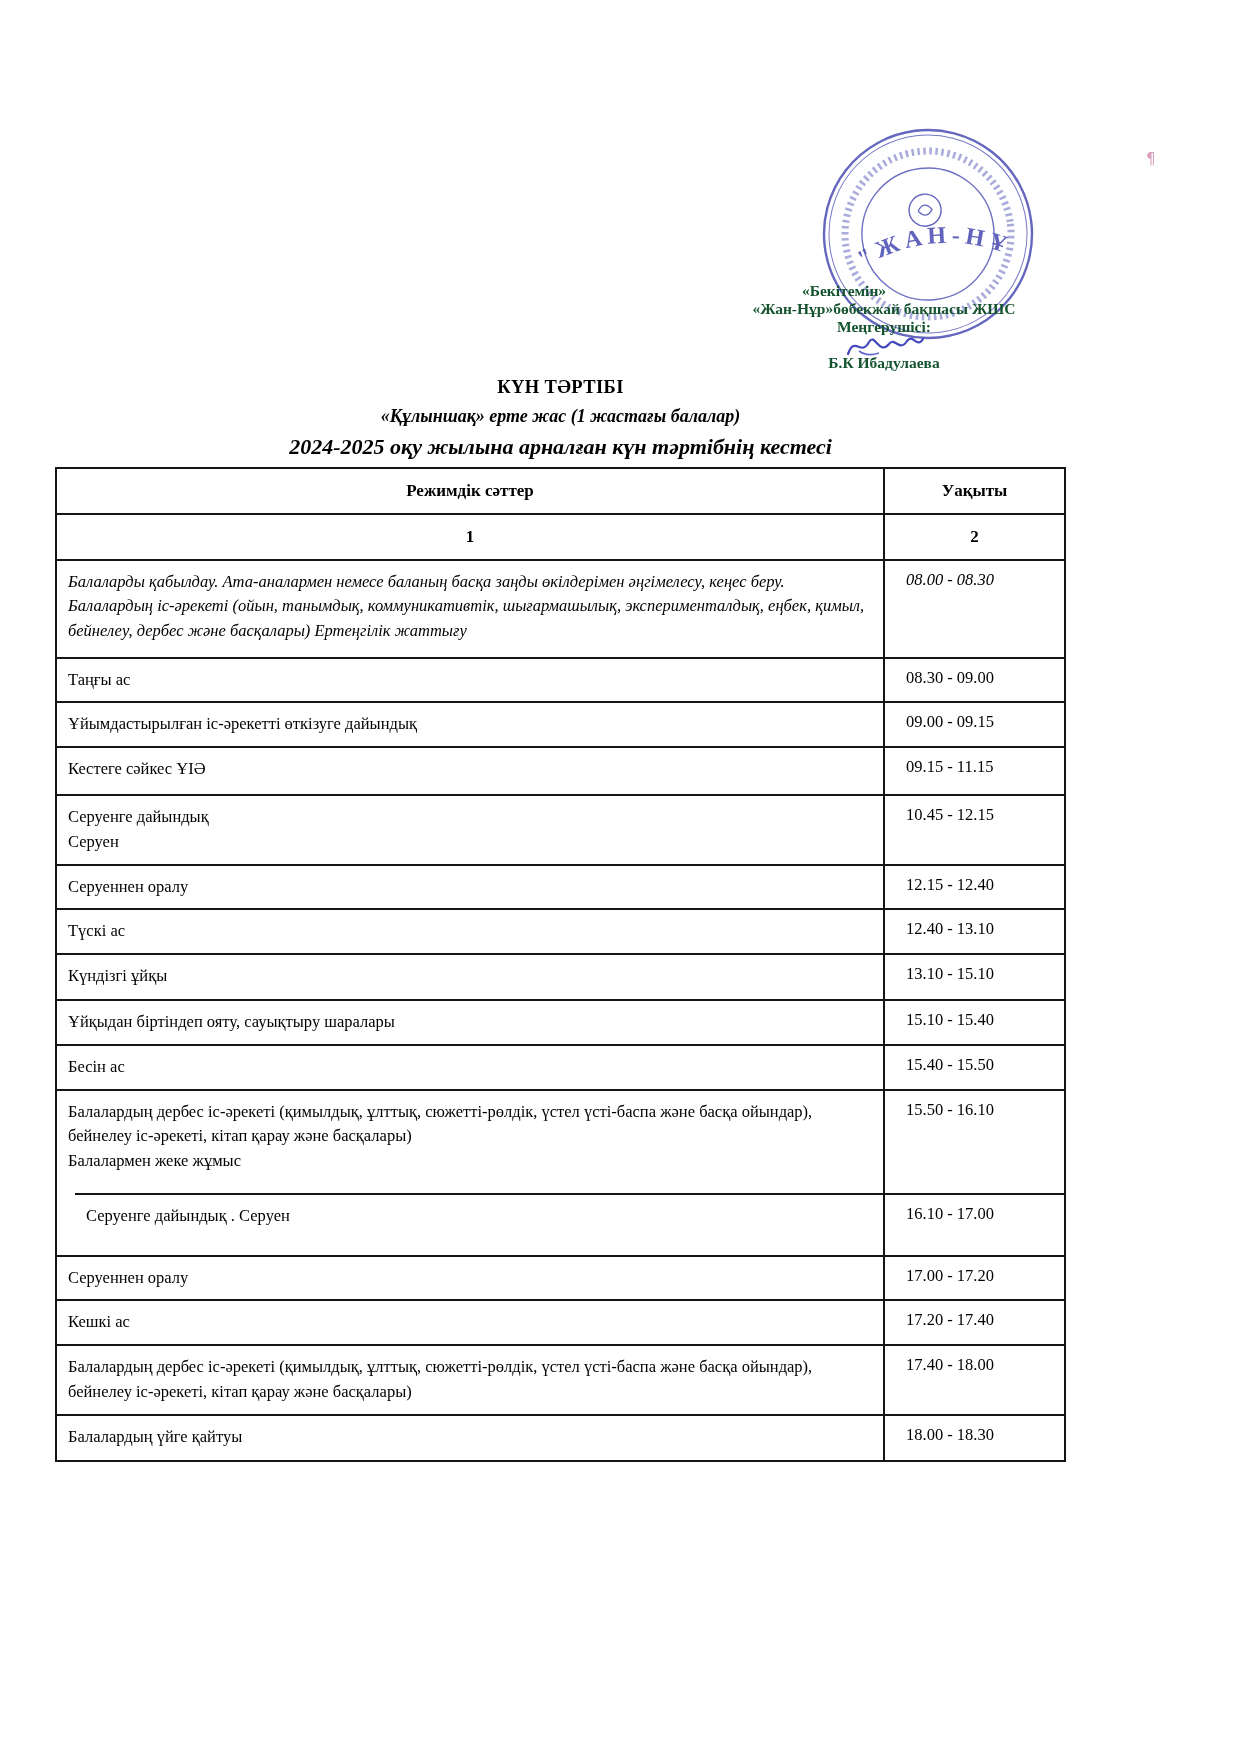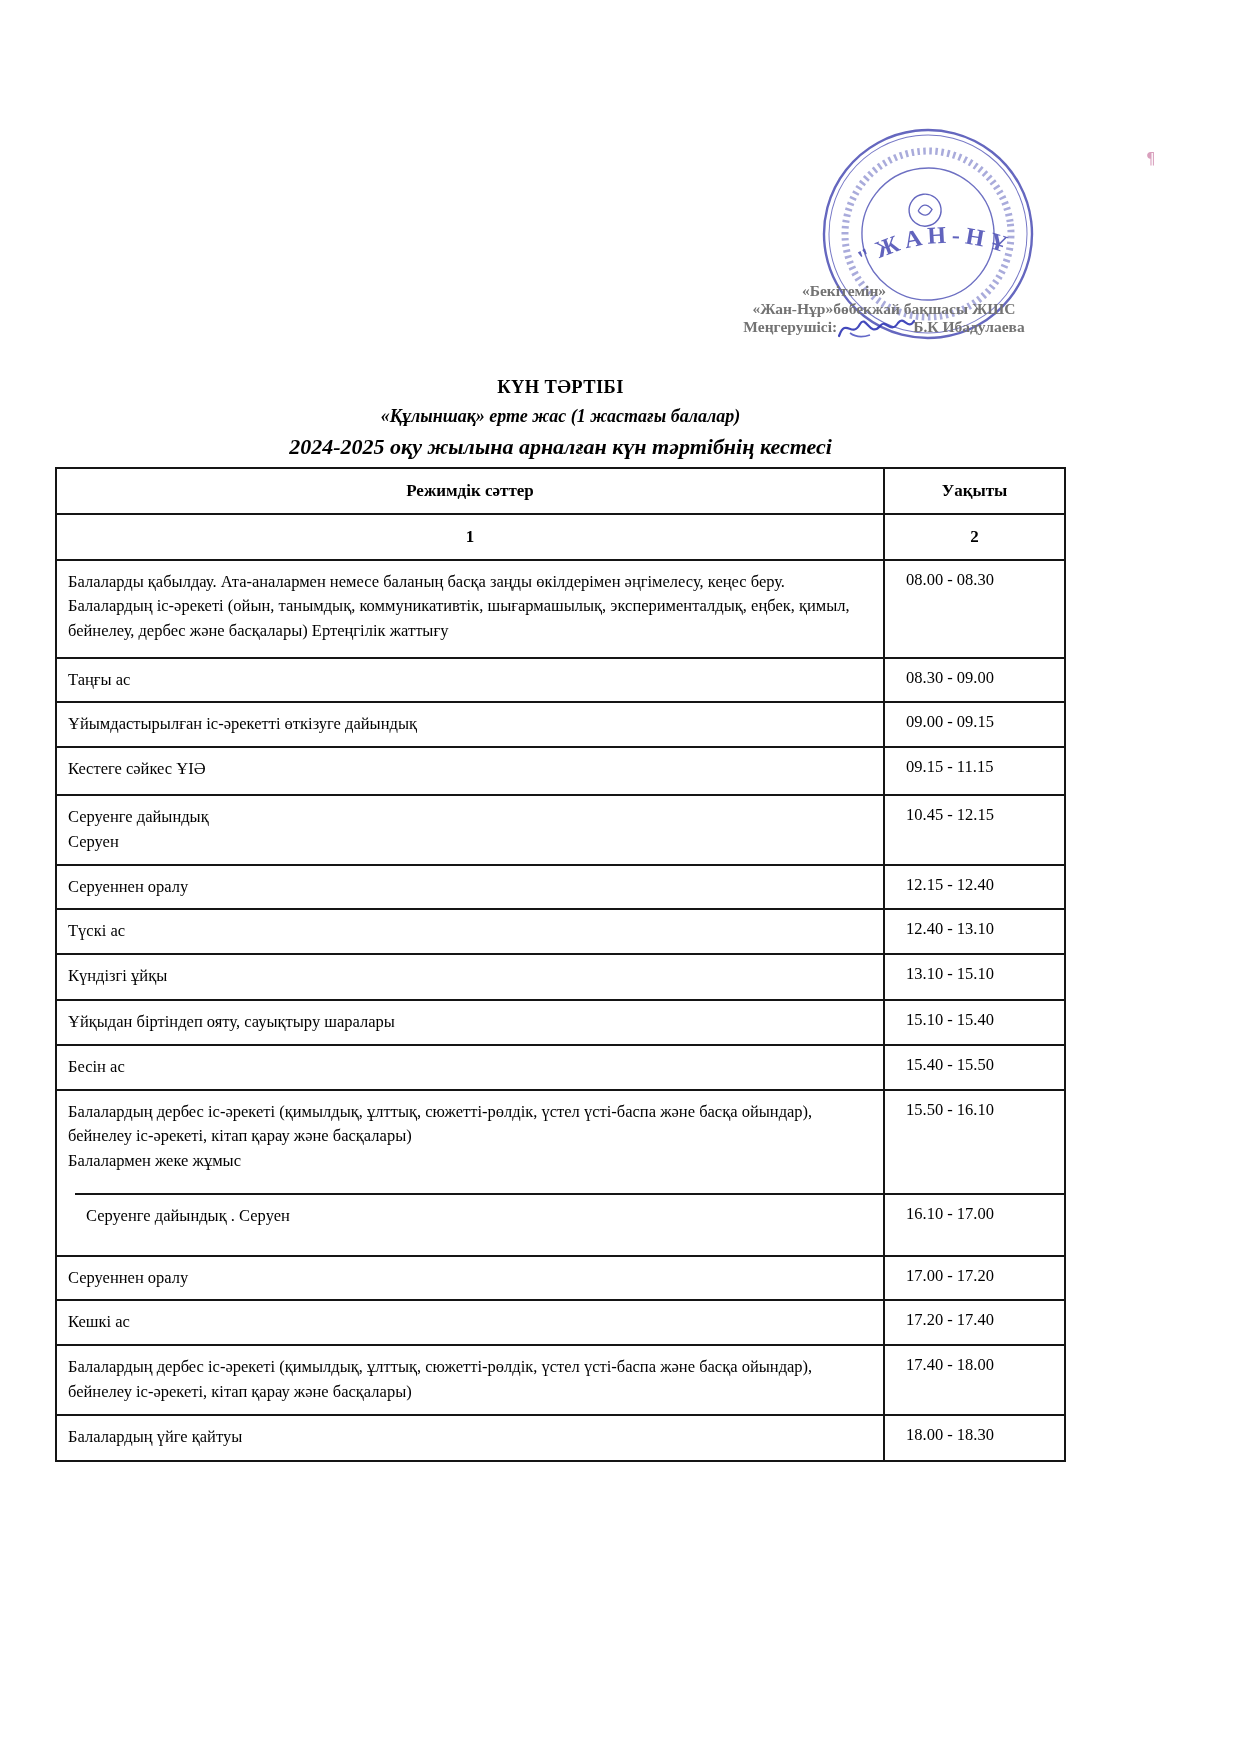--- a/index.html
+++ b/index.html
@@ -7,44 +7,44 @@
     width:1241px;height:1754px;position:relative;background:#ffffff;color:#000;
     font-family:"Liberation Serif","DejaVu Serif",serif;
     -webkit-font-smoothing:antialiased;
   }
   .page{position:absolute;inset:0;overflow:hidden;}
 
   
   .stamp-wrap{position:absolute;top:126px;left:820px;width:216px;height:216px;
     opacity:.88;transform:rotate(-7deg);z-index:1;}
   .approval{position:absolute;top:282px;left:698px;width:372px;z-index:2;
-    text-align:center;font-weight:bold;font-size:15.5px;line-height:18px;color:#737373;}
+    text-align:center;font-weight:bold;font-size:15.5px;line-height:18px;color:#14532d;}
   .approval .l1{transform:translateX(-40px);}
-  .approval .l3{display:flex;align-items:center;justify-content:center;gap:1px;}
+  .approval .l3{display:flex;align-items:center;justify-content:center;gap:1px;flex-direction:column;}
   .sig{margin:-6px -4px -8px -2px;}
   .artifact{position:absolute;top:150px;left:1146px;color:#d9a0bd;font-size:15px;
     font-family:"DejaVu Sans",sans-serif;z-index:1;}
 
   
   .titles{position:absolute;left:55px;top:377px;width:1011px;text-align:center;z-index:2;}
   .titles .t1{font-size:18.5px;font-weight:bold;letter-spacing:.4px;}
   .titles .t2{font-size:18px;font-weight:bold;margin-top:8px;font-style:italic;}
   .titles .t3{font-size:22px;font-weight:bold;font-style:italic;margin-top:7px;}
 
   
   .schedule{position:absolute;left:55px;top:467px;width:1011px;
     border:2px solid #151515;box-sizing:border-box;background:#fff;z-index:2;}
   .trow{display:flex;border-top:2px solid #151515;box-sizing:border-box;}
   .trow:first-child{border-top:none;}
   .cell-a{flex:1;padding:9px 11px;white-space:pre-line;font-size:16.5px;line-height:1.5;box-sizing:border-box;}
   .cell-t{width:181px;border-left:2px solid #151515;padding:9px 21px;font-size:16.5px;box-sizing:border-box;}
   .hc{display:flex;align-items:center;justify-content:center;text-align:center;
     font-weight:bold;font-size:17px;white-space:normal;}
   .mh-hdr{min-height:44px;} .mh-num{min-height:42px;}
-  .mh-r1{min-height:98px;} .mh-s{min-height:44px;} .mh-m{min-height:46px;}
+  .mh-r1{min-height:98px;font-style:italic;} .mh-s{min-height:44px;} .mh-m{min-height:46px;}
   .mh-r4{min-height:48px;} .mh-r5{min-height:68px;} .mh-r11{min-height:104px;}
   .mh-r12{min-height:62px;margin-left:18px;} .mh-r15{min-height:68px;} .mh-r16{min-height:46px;}
 </style>
 </head>
 <body>
 
 <div class="page">
 
   <div class="stamp-wrap">
     <svg width="216" height="216" viewBox="0 0 216 216">

